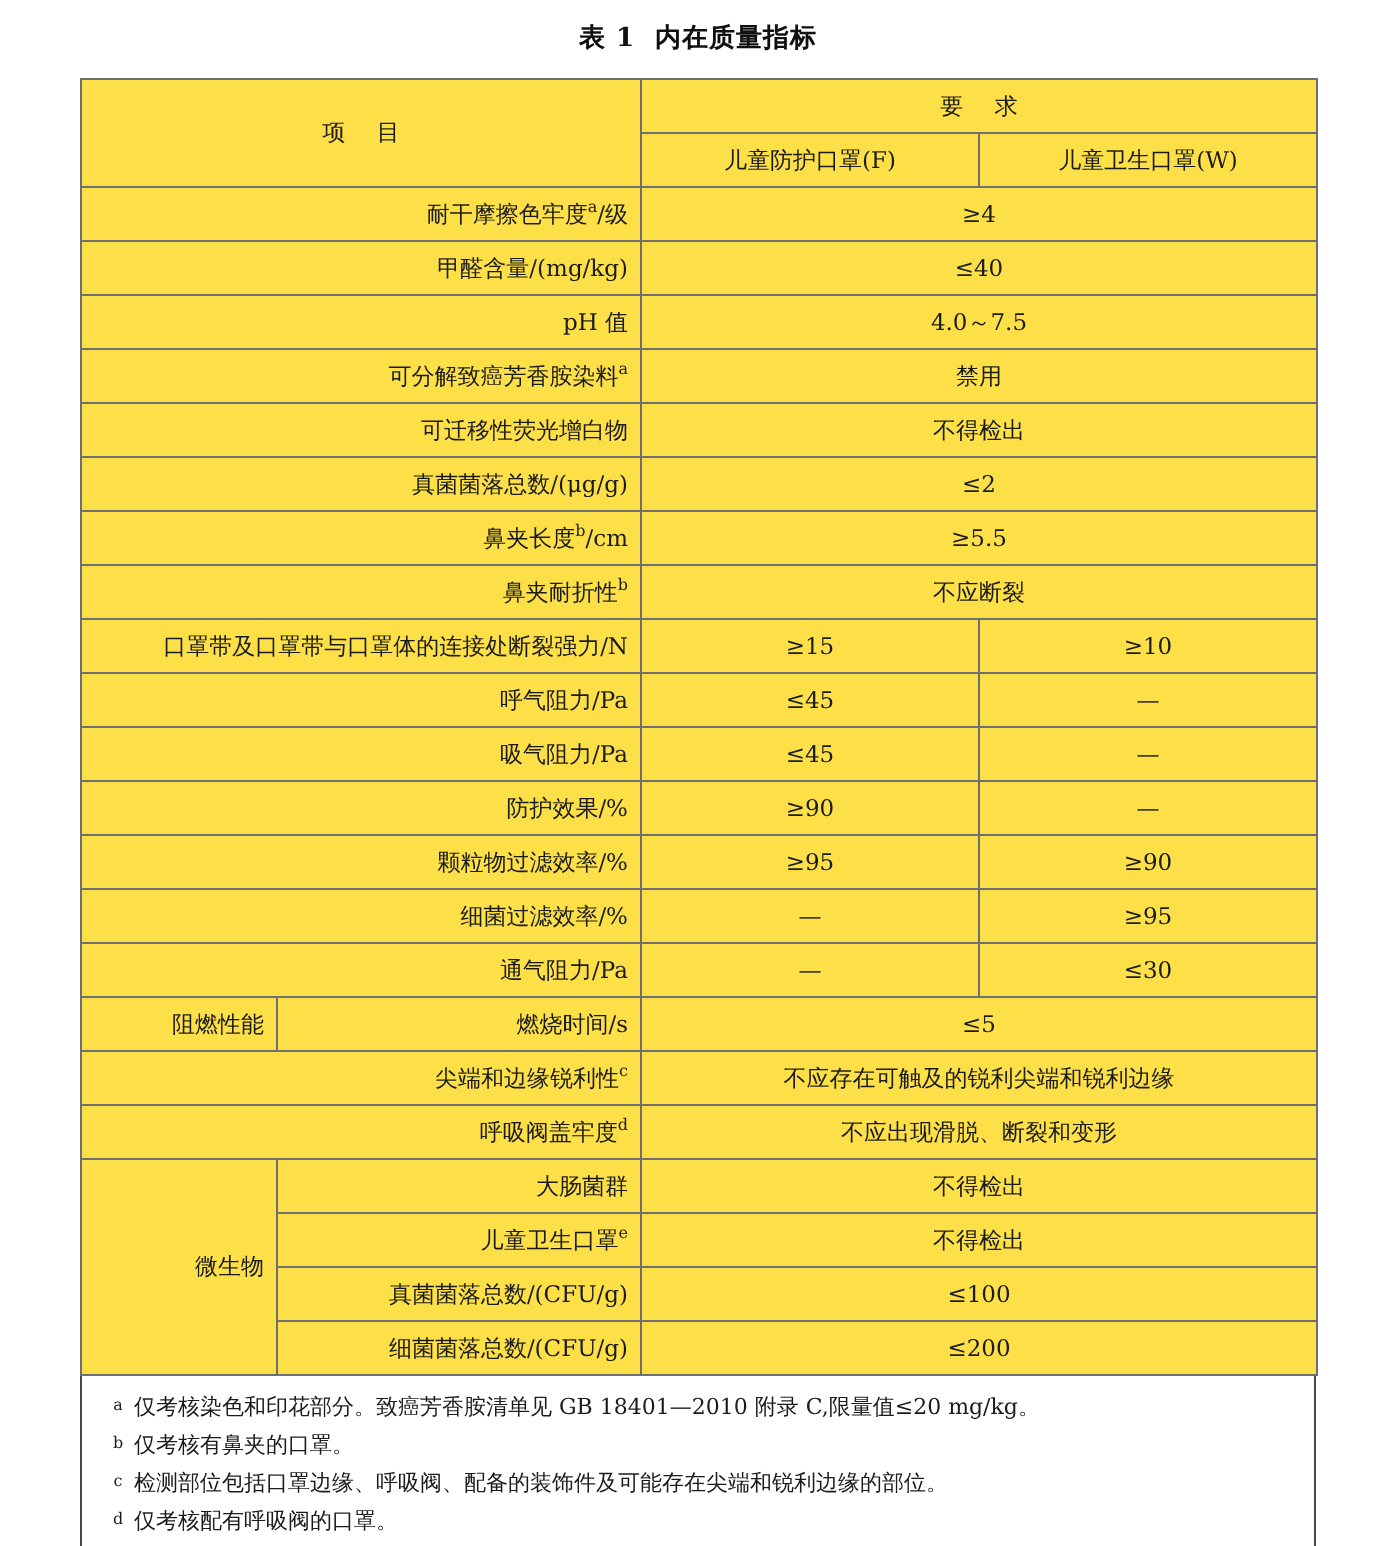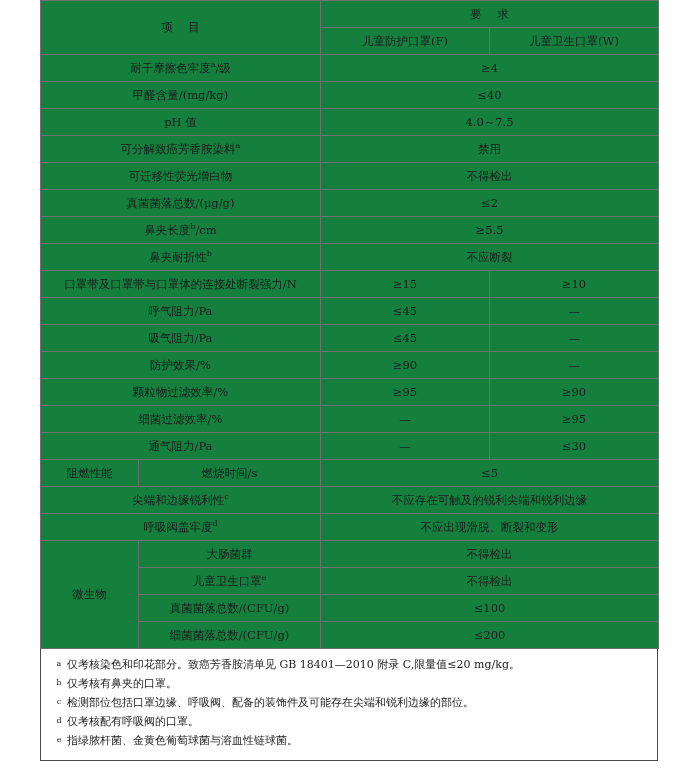--- a/index.html
+++ b/index.html
@@ -45,27 +45,27 @@
     table-layout: fixed;
     font-size: 11.5px;
     color: #1b1b1b;
   }
   table.spec td, table.spec th {
     border: 1px solid #6f6f6f;
     padding: 0 6px;
     height: 26px;
     font-weight: normal;
     vertical-align: middle;
-    background: #15803d;
+    background: #fde047;
   }
   
   table.spec {
     border: 1.6px solid #4a4a4a;
   }
-  .c-item   { text-align: center; }
+  .c-item   { text-align: right; }
   .c-center { text-align: center; }
   .hdr      { text-align: center; }
 
   td.item-pad { padding-left: 10px; }
   td.sub-pad  { padding-left: 9px; }
 
   sup {
     font-size: 8px;
     vertical-align: super;
     line-height: 0;
@@ -95,20 +95,23 @@
     padding-top: 1px;
     text-align: center;
   }
   .note-text { flex: 1 1 auto; }
 </style>
 </head>
 <body>
 
 <div class="page">
 
+  <div class="caption">
+    <span class="cap-num">表 1</span><span>内在质量指标</span>
+  </div>
 
   <div class="tbl-wrap">
     <table class="spec">
       <colgroup>
         <col style="width:98px">
         <col style="width:182px">
         <col style="width:169px">
         <col style="width:169px">
       </colgroup>
       <tbody id="tbody">

